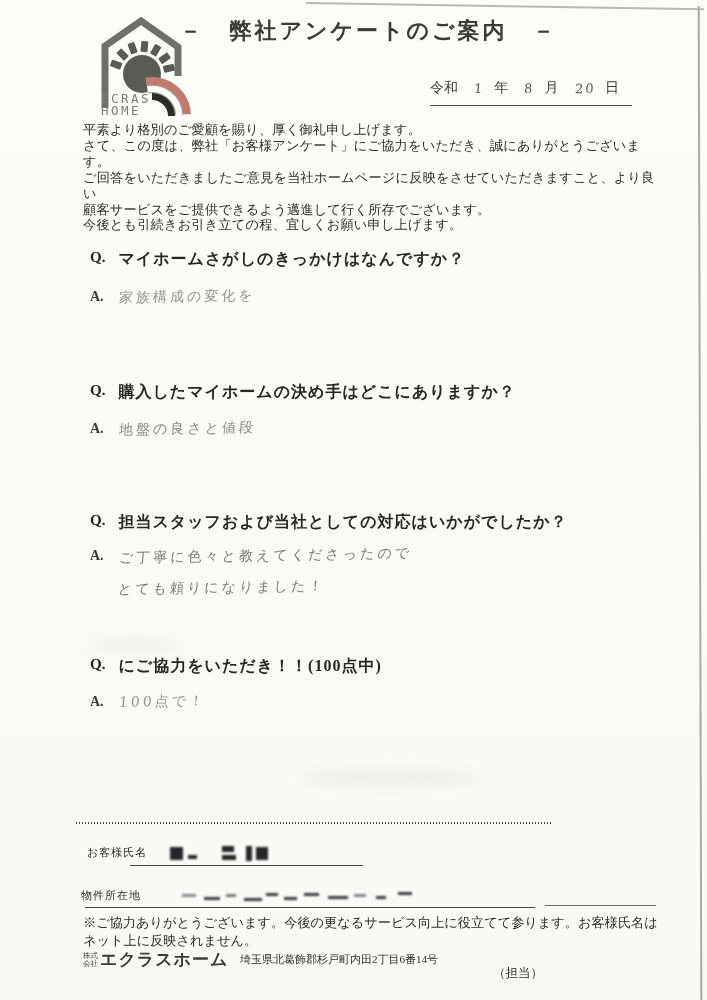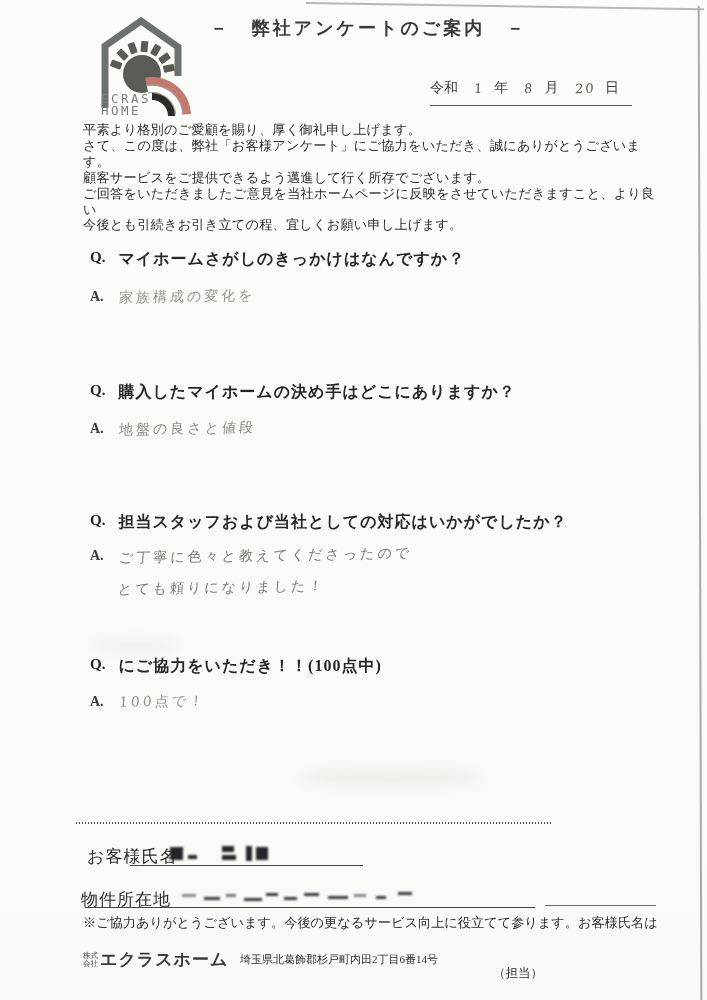--- a/index.html
+++ b/index.html
@@ -16,21 +16,21 @@
     background:#a9a9a5; transform:rotate(-0.15deg); }
   .edge-top { position:absolute; left:306px; top:2px; width:398px; height:1.5px;
     background:#b8b8b4; transform:rotate(0.9deg); transform-origin:left center; }
   .smudge { position:absolute; background:#efede8; border-radius:50%; filter:blur(6px); }
   .sm1 { left:300px; top:770px; width:180px; height:16px; }
   .sm2 { left:90px; top:640px; width:90px; height:10px; }
   
   .logo { position:absolute; left:92px; top:10px; width:100px; height:106px; }
   
   .title { position:absolute; left:0; top:16px; width:707px; text-align:center;
-    padding-left:30px; font-size:18px; font-weight:bold; letter-spacing:3px; color:#3a3a36; }
+    padding-left:30px; font-size:22px; font-weight:bold; letter-spacing:3px; color:#3a3a36; }
   
   .date-line { position:absolute; left:430px; top:82px; width:202px; height:24px;
     border-bottom:1.5px solid #55554f; font-size:14px; color:#3c3c38;
     display:flex; align-items:flex-end; padding-bottom:8px; }
   .date-line .seg { margin-right:6px; }
   .hand { font-family:"DejaVu Serif",serif; color:#8c8c85;
     transform:skewX(-5deg) rotate(-1deg); display:inline-block; letter-spacing:2px; }
   .date-line .hand { color:#5a5a53; font-size:13px; margin:0 10px 1px 10px; }
   
   .greeting { position:absolute; left:83px; top:122px; width:578px;
@@ -47,21 +47,21 @@
   .q3 { top:512px; } .a3 { top:547px; }
   .a3b { position:absolute; left:118px; top:578px; }
   .q4 { top:656px; } .a4 { top:693px; }
   .ink-light { color:#93938c; }
   .ink-mid   { color:#888881; }
   .ink-dark  { color:#7a7a73; }
   
   .perforation { position:absolute; left:76px; top:822px; width:477px; height:2px;
     background:repeating-linear-gradient(90deg,#4d4d49 0 1px, transparent 1px 3px); }
   
-  .field-label { position:absolute; font-size:17px; letter-spacing:1px; color:#2c2c29; }
+  .field-label { position:absolute; font-size:11px; letter-spacing:1px; color:#2c2c29; }
   .name-label { left:87px; top:845px; }
   .loc-label  { left:81px; top:888px; }
   .name-line { position:absolute; left:130px; top:846px; width:233px; height:20px;
     border-bottom:1.5px solid #45453f; }
   .loc-line  { position:absolute; left:85px;  top:889px; width:450px; height:19px;
     border-bottom:1.5px solid #45453f; }
   .loc-line2 { position:absolute; left:545px; top:887px; width:111px; height:19px;
     border-bottom:1.2px solid #6a6a64; }
   
   .redact-name { position:absolute; left:170px; top:846px; width:130px; height:17px;
@@ -159,22 +159,22 @@
     <span class="seg">年</span>
     <span class="hand">8</span>
     <span class="seg">月</span>
     <span class="hand">20</span>
     <span class="seg">日</span>
   </div>
 
   <div class="greeting">
     <div>平素より格別のご愛顧を賜り、厚く御礼申し上げます。</div>
     <div>さて、この度は、弊社「お客様アンケート」にご協力をいただき、誠にありがとうございます。</div>
+    <div>ご回答をいただきましたご意見を当社ホームページに反映をさせていただきますこと、より良い</div>
     <div>顧客サービスをご提供できるよう邁進して行く所存でございます。</div>
-    <div>ご回答をいただきましたご意見を当社ホームページに反映をさせていただきますこと、より良い</div>
     <div>今後とも引続きお引き立ての程、宜しくお願い申し上げます。</div>
   </div>
 
   <div class="q-row q1">
     <span class="q-label">Q.</span>
     <span class="q-text">マイホームさがしのきっかけはなんですか？</span>
   </div>
   <div class="a-row a1">
     <span class="a-label">A.</span>
     <span class="answer hand ink-light">家族構成の変化を</span>
@@ -235,20 +235,21 @@
       <i class="rl6"></i>
     <i class="rl7"></i>
       <i class="rl8"></i>
       <i class="rl9"></i>
       <i class="rl10"></i>
       <i class="rl11"></i>
   </div>
 
   <div class="note">
     <div>※ご協力ありがとうございます。今後の更なるサービス向上に役立てて参ります。お客様氏名は</div>
+    <div>ネット上に反映されません。</div>
   </div>
 
   <div class="company-prefix">
     <div>株式</div>
     <div>会社</div>
   </div>
   <div class="company-name">エクラスホーム</div>
   <div class="company-address">埼玉県北葛飾郡杉戸町内田2丁目6番14号</div>
   <div class="company-contact">（担当）</div>
 

